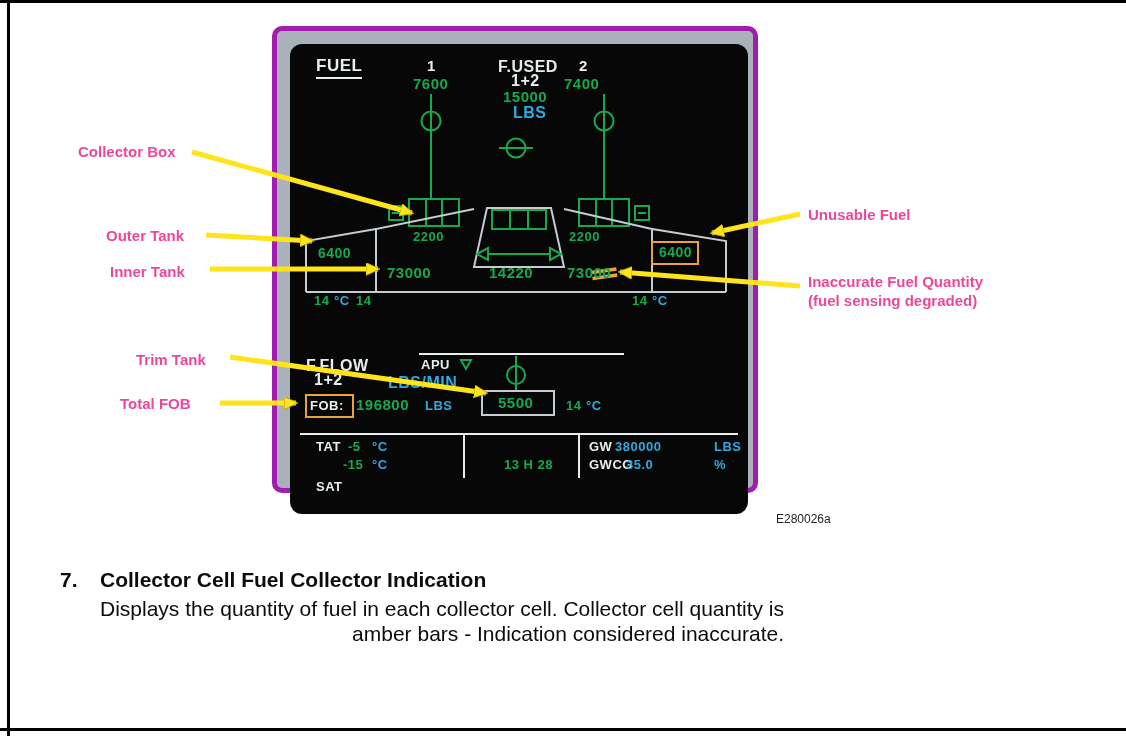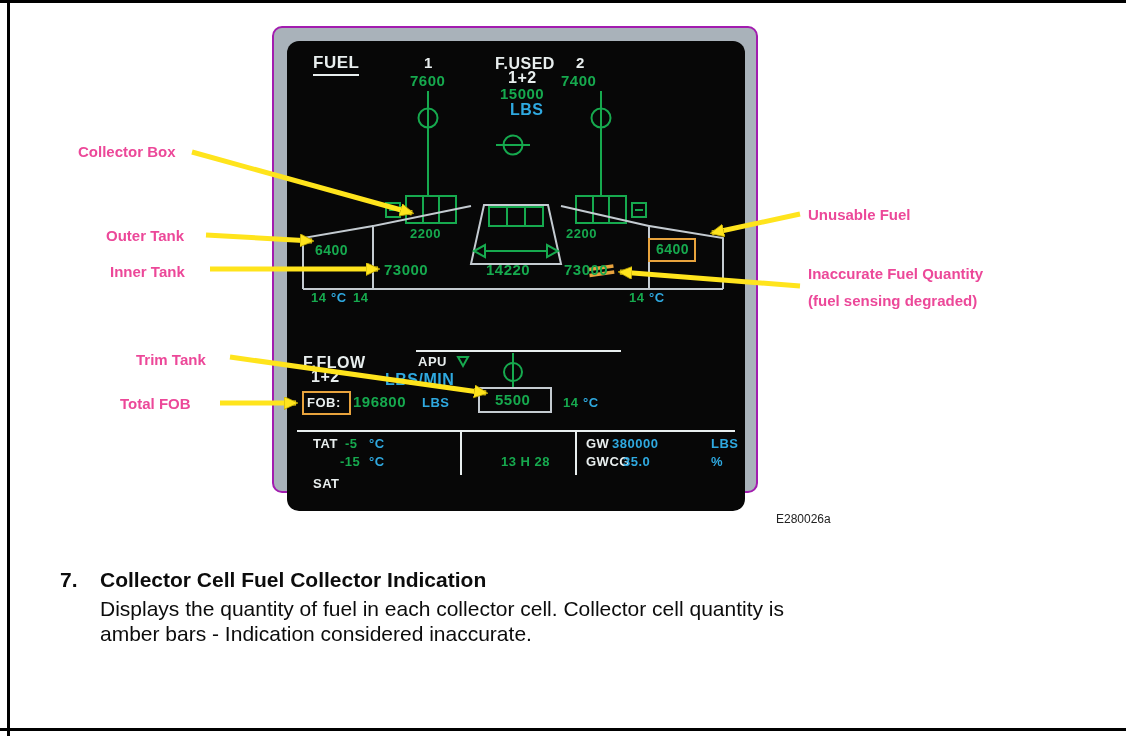--- a/index.html
+++ b/index.html
@@ -6,21 +6,21 @@
   html,body { background:#ffffff; }
   body {
     width:1126px; height:736px; position:relative; overflow:hidden;
     font-family:"Liberation Sans", sans-serif;
   }
   .page-line { position:absolute; background:#000; }
 
   
   .bezel {
     position:absolute; left:272px; top:26px; width:486px; height:467px;
-    background:#a9b2ba; border:2px solid #a21caf; border-radius:10px; z-index:1;
+    background:#a9b2ba; border:5px solid #a21caf; border-radius:10px; z-index:1;
   }
   .screen {
     position:absolute; left:13px; top:13px; width:458px; height:470px;
     background:#070707; border-radius:12px;
   }
   .screen-svg { position:absolute; left:0; top:0; }
   .gl { stroke:#16a94e; fill:none; stroke-width:2; }
   .wl { stroke:#c4cbd1; fill:none; stroke-width:2; }
   .whl { stroke:#e8eeee; fill:none; stroke-width:2; }
   .abx { stroke:#e8a33d; fill:none; stroke-width:2; }
@@ -32,21 +32,21 @@
 
   
   .callout { position:absolute; font-weight:bold; font-size:15px; color:#ec4899; white-space:nowrap; z-index:31; }
   .figref { position:absolute; left:776px; top:512px; font-size:12px; color:#222; z-index:31; }
   .arrows { position:absolute; left:0; top:0; z-index:30; pointer-events:none; }
 
   
   .sec-num  { position:absolute; left:60px;  top:568px; font-weight:bold; font-size:21px; color:#0c0c0c; }
   .sec-head { position:absolute; left:100px; top:568px; font-weight:bold; font-size:21px; color:#0c0c0c; }
   .body-text { position:absolute; left:100px; top:596px; font-size:21px; color:#0c0c0c; line-height:25px; }
-  .body-text span { display:block; }
+  .body-text span { display:block;text-align:right; }
 </style>
 </head>
 <body>
 
 <div class="page-line" style="left:0;top:0;width:1126px;height:3px;"></div>
 <div class="page-line" style="left:7px;top:0;width:3px;height:736px;"></div>
 <div class="page-line" style="left:0;top:728px;width:1126px;height:3px;"></div>
 
 <div class="bezel">
   <div class="screen">
@@ -182,21 +182,21 @@
   <line x1="800" y1="214" x2="712" y2="233" stroke="#ffe41c" stroke-width="5" marker-end="url(#ah)"></line>
   <line x1="800" y1="286" x2="620" y2="272" stroke="#ffe41c" stroke-width="5" marker-end="url(#ah)"></line>
 </svg>
 
 <div class="callout" style="left:78px;top:143px">Collector Box</div>
 <div class="callout" style="left:106px;top:227px">Outer Tank</div>
 <div class="callout" style="left:110px;top:263px">Inner Tank</div>
 <div class="callout" style="left:136px;top:351px">Trim Tank</div>
 <div class="callout" style="left:120px;top:395px">Total FOB</div>
 <div class="callout" style="left:808px;top:206px">Unusable Fuel</div>
-<div class="callout" style="left:808px;top:265px">Inaccurate Fuel Quantity</div>
+<div class="callout" style="left:808px;top:273px">Inaccurate Fuel Quantity</div>
 <div class="callout" style="left:808px;top:292px">(fuel sensing degraded)</div>
 
 <div class="figref">E280026a</div>
 
 <div class="sec-num">7.</div>
 <div class="sec-head">Collector Cell Fuel Collector Indication</div>
 <div class="body-text">
   <span>Displays the quantity of fuel in each collector cell. Collector cell quantity is</span>
   <span>amber bars - Indication considered inaccurate.</span>
 </div>

